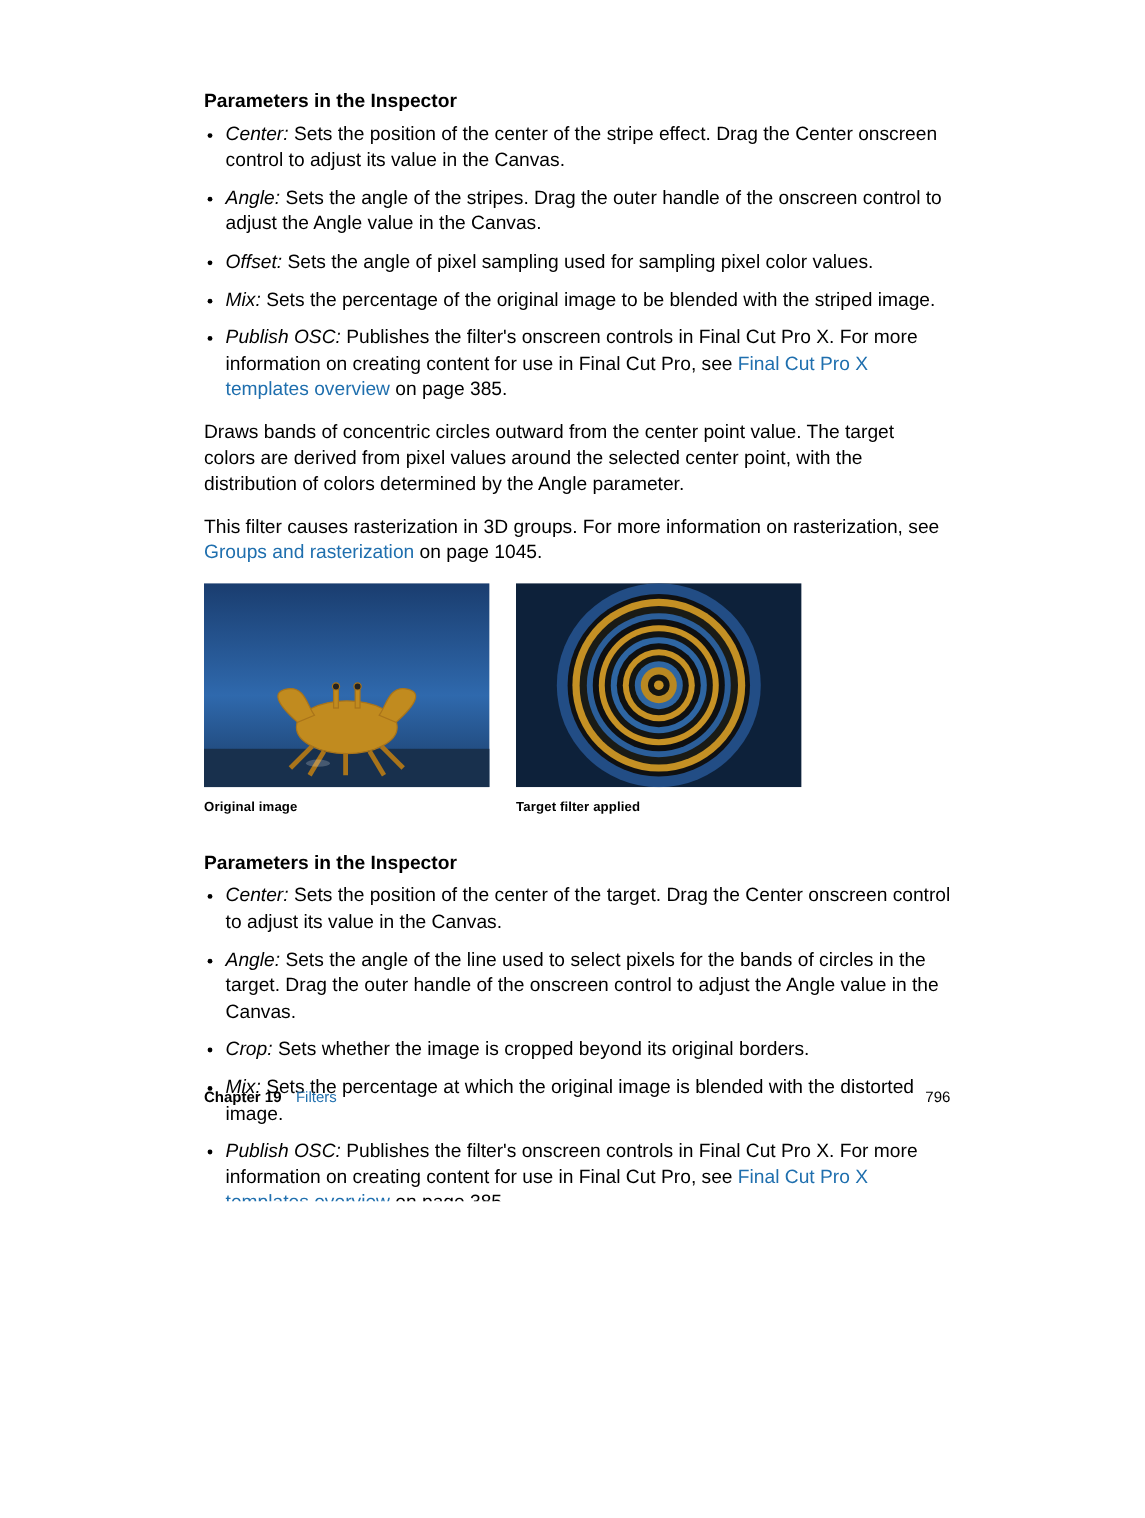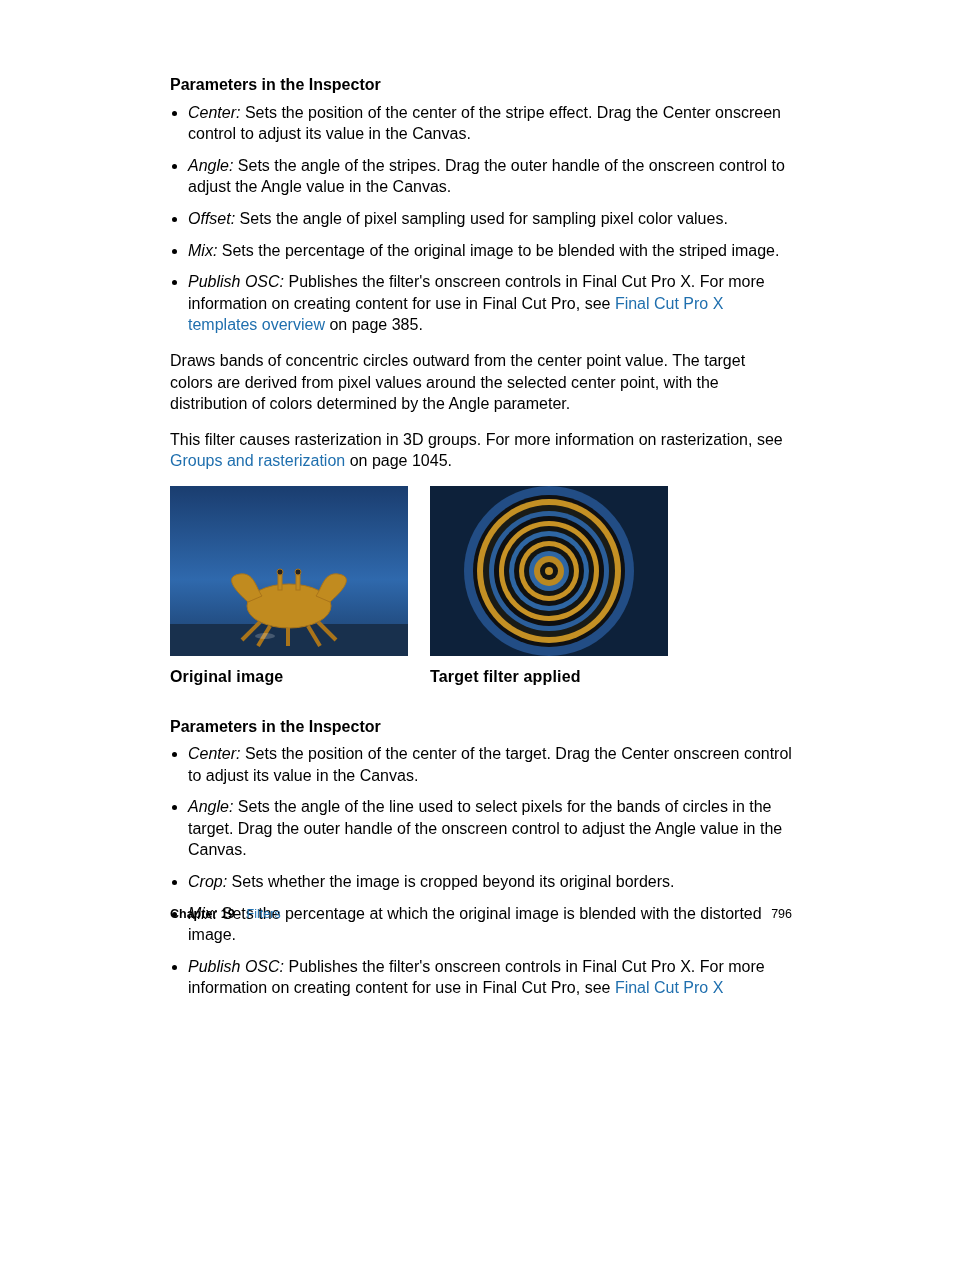--- a/index.html
+++ b/index.html
@@ -56,21 +56,21 @@
     display: flex;
     gap: 22px;
     margin: 6px 0 6px 0;
   }
   .fig {
     display: flex;
     flex-direction: column;
   }
   .fig .cap {
     font-weight: 700;
-    font-size: 16px;
+    font-size: 11px;
     margin-top: 10px;
     letter-spacing: 0.01em;
   }
   .footer {
     position: absolute;
     left: 170px;
     right: 162px;
     bottom: 78px;
     display: flex;
     font-size: 12.5px;

